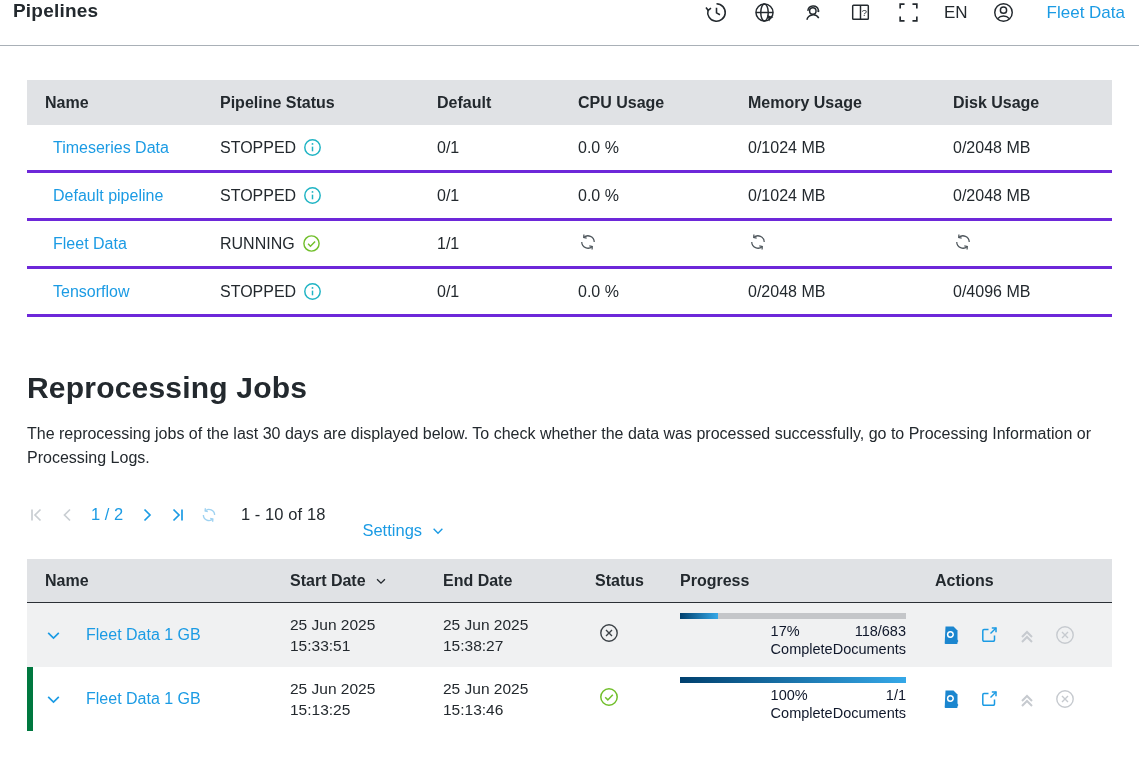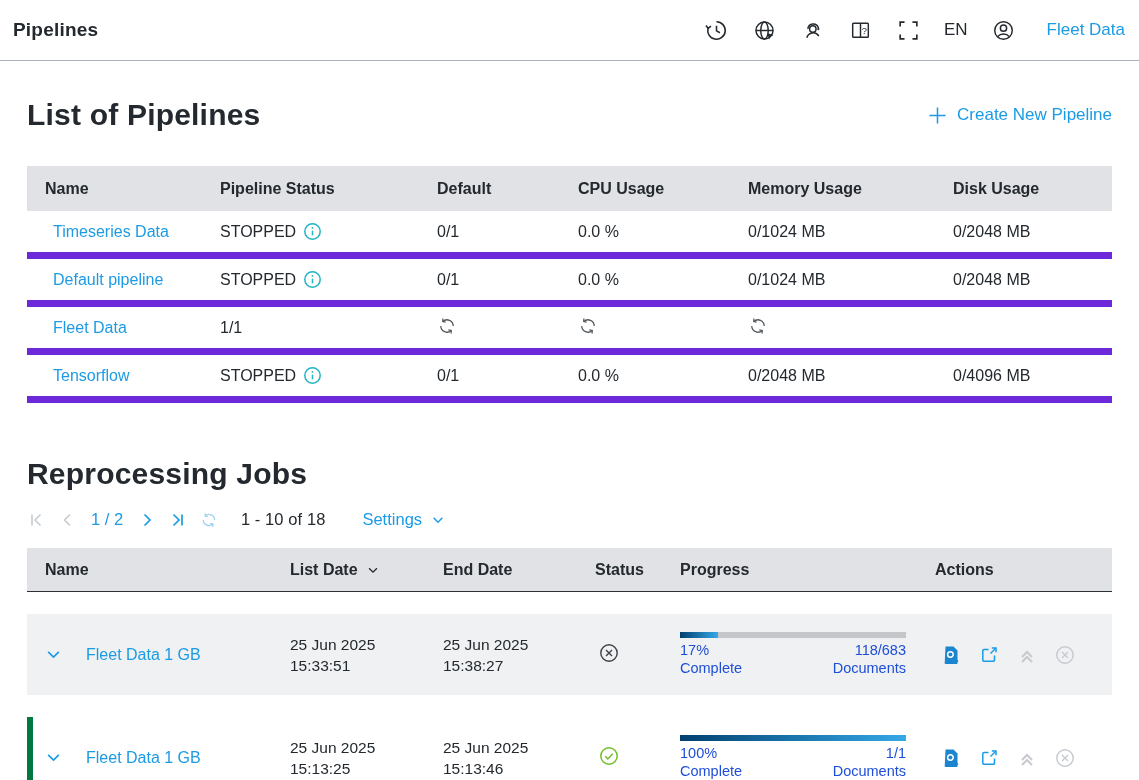--- a/index.html
+++ b/index.html
@@ -1,83 +1,83 @@
 <!DOCTYPE html>
 <html><head>
 <meta charset="utf-8">
 <style>
   * { margin:0; padding:0; box-sizing:border-box; }
   html,body { width:1139px; height:780px; overflow:hidden; background:#fff;
     font-family:"Liberation Sans", sans-serif; color:#23292e; }
   a { text-decoration:none; cursor:pointer;padding-left:8px; }
 
   
-  .topbar { height:61px; display:flex; align-items:center; padding:0 14px 0 13px;
+  .topbar { height:46px; display:flex; align-items:flex-start; padding:0 14px 0 13px;
     border-bottom:1px solid #a9b0b7; }
   .topbar-title { font-size:19px; font-weight:bold; letter-spacing:.2px; }
   .topbar-right { margin-left:auto; display:flex; align-items:center; gap:23px; }
   .tico { width:25px; height:25px; display:inline-flex; cursor:pointer; }
   .tico svg { width:100%; height:100%; }
   .lang { font-size:17px; cursor:pointer; }
   .project-link { font-size:17px; color:#1b9be4; }
 
   
   .content { padding:0 27px; }
   .section-head { margin-top:37px; display:flex; align-items:center; justify-content:space-between; }
   h1 { font-size:30px; font-weight:bold; letter-spacing:.2px; }
   .create-link { display:flex; align-items:center; gap:9px; font-size:17px; color:#1b9be4; }
   .create-link svg { width:21px; height:21px; }
 
   
   .ptable { margin-top:34px; }
   .prow { display:grid; grid-template-columns:175px 217px 141px 170px 205px 1fr;
     align-items:center; padding:0 18px; }
   .phead { background:#e0e2e5; height:45px; font-weight:bold; font-size:16px; }
-  .pdata { height:48px; border-bottom:7px solid #6d28d9; font-size:16px; }
+  .pdata { height:48px; border-bottom:3px solid #6d28d9; font-size:16px; }
   .pdata:first-of-type { border-top:1px solid #d5d8db; border-top-color:transparent; }
   .pname { color:#1b9be4; cursor:pointer; }
   .pstatus { display:flex; align-items:center; gap:7px; }
   .sico { width:19px; height:19px; display:inline-flex; }
   .spin { width:20px; height:20px; display:inline-flex; }
 
   
   .jobs-h { margin-top:54px; }
   .desc { margin-top:17px; font-size:16px; line-height:24px; max-width:1090px; color:#23292e; }
 
   .pagination { margin-top:19px; display:flex; align-items:center; gap:13px; font-size:16.5px; }
   .pgico { width:18px; height:18px; display:inline-flex; cursor:pointer; }
   .pgico svg { width:100%; height:100%; }
   .page-label { color:#1b9be4; margin:0 2px;text-align:right; }
   .range-group { margin-left:10px; display:flex; gap:5px; }
   .bold { font-weight:normal; }
-  .settings-link { margin-left:16px; display:flex; align-items:center; gap:9px; color:#1b9be4; cursor:pointer; }
+  .settings-link { margin-left:16px; display:flex; align-items:center; gap:9px; color:#1b9be4; cursor:pointer;margin-top:32px; }
   .settings-link svg { width:14px; height:14px; }
 
   
   .jtable { margin-top:19px; }
   .jrow { display:grid; grid-template-columns:245px 153px 152px 85px 255px 1fr; align-items:center; }
   .jhead { background:#e0e2e5; height:44px; font-weight:bold; font-size:16px;
     border-bottom:1px solid #2b3036; padding-left:18px; }
   .jhead .sort { display:inline-flex; align-items:center; gap:8px; }
   .jhead .sort svg { width:14px; height:14px; }
-  .jdata { height:81px; padding-left:12px; border-left:6px solid transparent;margin-top:22px; }
+  .jdata { height:64px; padding-left:12px; border-left:6px solid transparent; }
   .jdata.row-canceled { background:#f0f1f2; }
   .jdata.row-success { background:#fff; border-left-color:#00783f; }
   .jname { display:flex; align-items:center; gap:16px; }
   .jname svg { width:17px; height:17px; cursor:pointer; }
   .jname a { color:#1b9be4; font-size:16px; }
   .jdate { font-size:15.5px; line-height:21px; }
   .jstatus { padding-left:3px; display:flex; }
   .jstatus svg { width:22px; height:22px; }
 
   .progress-cell { width:226px; }
   .ptrack { height:6px; background:#c4c6c9; width:100%; }
   .pfill { height:100%; background:linear-gradient(90deg,#00406e,#35a8e8); }
-  .plabels { display:flex; justify-content:space-between; margin-top:3px;
-    font-size:14.5px; line-height:18px; color:#1d4ed8; }
+  .plabels { display:flex; justify-content:flex-end; margin-top:3px;
+    font-size:14.5px; line-height:18px; color:#0f172a; }
   .plabels .r { text-align:right; }
 
   .actions { display:flex; align-items:center; gap:16px; padding-left:5px; }
   .actions .aico { width:22px; height:22px; display:inline-flex; cursor:pointer; }
   .actions .aico.disabled { cursor:default; }
 </style>
 </head>
 <body>
 
 <div class="topbar">
@@ -128,29 +128,20 @@
         <circle cx="12" cy="9.8" r="3"></circle>
         <path d="M6.4 17.9 a7.3 7.3 0 0 1 11.2 0"></path>
       </svg>
     </span>
     <a class="project-link">Fleet Data</a>
   </div>
 </div>
 
 <div class="content">
 
-  <div class="section-head">
-    <h1>List of Pipelines</h1>
-    <a class="create-link">
-      <svg viewBox="0 0 22 22" fill="none" stroke="#1b9be4" stroke-width="1.6">
-        <path d="M11 2.5 V19.5 M2.5 11 H19.5"></path>
-      </svg>
-      <span>Create New Pipeline</span>
-    </a>
-  </div>
 
   <div class="ptable">
     <div class="prow phead">
       <div>Name</div>
       <div>Pipeline Status</div>
       <div>Default</div>
       <div>CPU Usage</div>
       <div>Memory Usage</div>
       <div>Disk Usage</div>
     </div>
@@ -186,20 +177,29 @@
         </span>
       </div>
       <div>0/1</div>
       <div>0.0 %</div>
       <div>0/1024 MB</div>
       <div>0/2048 MB</div>
     </div>
 
     <div class="prow pdata">
       <div><a class="pname">Fleet Data</a></div>
+      <div class="pstatus">
+        <span>RUNNING</span>
+        <span class="sico">
+          <svg viewBox="0 0 20 20" fill="none" stroke="#71bf2b" stroke-width="1.5">
+            <circle cx="10" cy="10" r="8"></circle>
+              <path d="M6.4 10.3 L8.9 12.8 L13.8 7.8"></path>
+          </svg>
+        </span>
+      </div>
       <div>1/1</div>
       <div><span class="spin">
         <svg viewBox="0 0 24 24" fill="none" stroke="#4e565c" stroke-width="1.5">
           <path d="M19.5 12 A7.5 7.5 0 0 0 6.9 6.6"></path>
               <path d="M7.1 3.1 L6.9 6.7 L10.4 7.3"></path>
           <path d="M4.5 12 A7.5 7.5 0 0 0 17.1 17.4"></path>
               <path d="M16.9 20.9 L17.1 17.3 L13.6 16.7"></path>
         </svg>
           </span>
       </div>
@@ -236,20 +236,21 @@
         </span>
       </div>
       <div>0/1</div>
       <div>0.0 %</div>
       <div>0/2048 MB</div>
       <div>0/4096 MB</div>
     </div>
   </div>
 
   <h1 class="jobs-h">Reprocessing Jobs</h1>
+  <p class="desc">The reprocessing jobs of the last 30 days are displayed below. To check whether the data was processed successfully, go to Processing Information or Processing Logs.</p>
 
   <div class="pagination">
     <span class="pgico">
       <svg viewBox="0 0 18 18" fill="none" stroke="#c9ced2" stroke-width="1.7">
         <path d="M5 3.5 V14.5"></path>
           <path d="M13.5 3.5 L8 9 L13.5 14.5"></path>
       </svg>
     </span>
     <span class="pgico">
       <svg viewBox="0 0 18 18" fill="none" stroke="#c9ced2" stroke-width="1.7">
@@ -286,21 +287,21 @@
       <svg viewBox="0 0 16 16" fill="none" stroke="#1b9be4" stroke-width="1.6">
         <path d="M3 5.5 L8 10.5 L13 5.5"></path>
       </svg>
     </a>
   </div>
 
   <div class="jtable">
     <div class="jrow jhead">
       <div>Name</div>
       <div class="sort">
-        <span>List Date</span>
+        <span>Start Date</span>
         <svg viewBox="0 0 16 16" fill="none" stroke="#23292e" stroke-width="1.5">
           <path d="M3.5 6 L8 10.5 L12.5 6"></path>
         </svg>
       </div>
       <div>End Date</div>
       <div>Status</div>
       <div>Progress</div>
       <div>Actions</div>
     </div>
 

